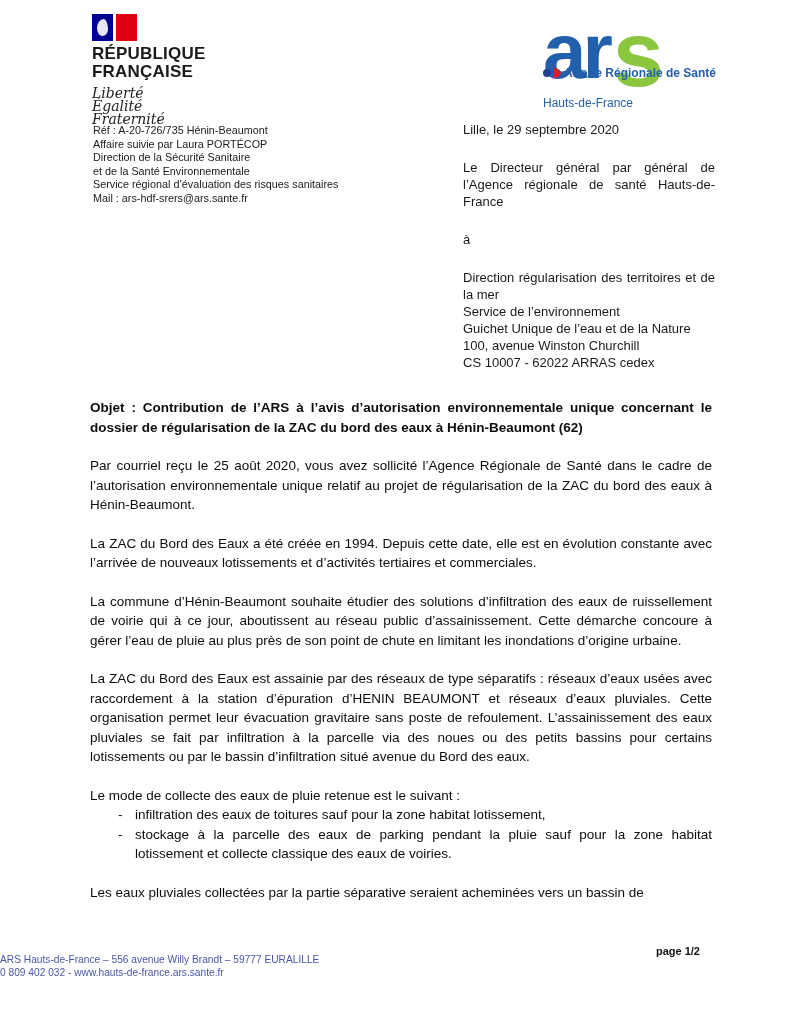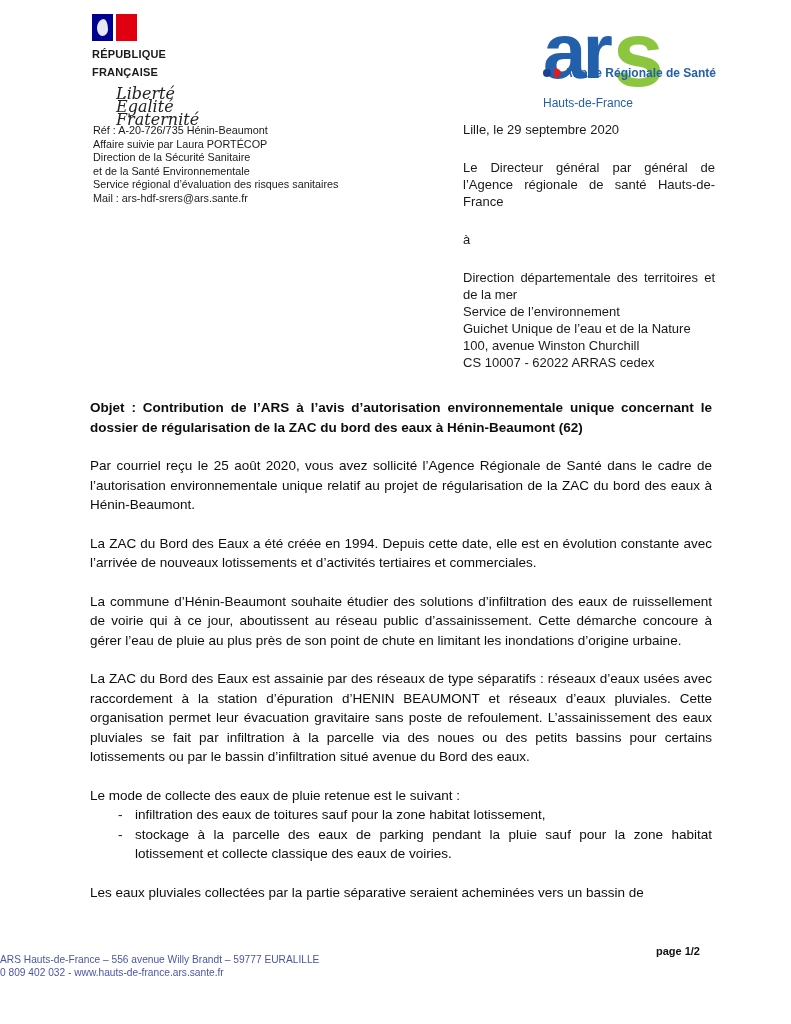--- a/index.html
+++ b/index.html
@@ -17,22 +17,22 @@
   
   .gov-logo { position: absolute; left: 92px; top: 14px; width: 200px; }
   .gov-flag { display: flex; gap: 3px; height: 27px; width: 46px; margin-bottom: 4px; }
   .gov-flag .band-blue { width: 21px; background: #000091; position: relative; overflow: hidden; }
   .gov-flag .band-blue::after {
     content: ""; position: absolute; left: 5px; top: 5px; width: 11px; height: 17px;
     background: #ffffff; border-radius: 60% 40% 50% 50% / 55% 60% 40% 45%;
     opacity: .9;
   }
   .gov-flag .band-red { width: 21px; background: #E1000F; }
-  .gov-name { font-weight: bold; font-size: 11px; line-height: 18px; letter-spacing: .2px; color: #1a1a1a; }
-  .gov-motto { margin-top: 6px; font-family: "DejaVu Serif", serif; font-style: italic; font-size: 16px; line-height: 13px; color: #222; margin-left: 24px; }
+  .gov-name { font-weight: bold; font-size: 17px; line-height: 18px; letter-spacing: .2px; color: #1a1a1a; }
+  .gov-motto { margin-top: 6px; font-family: "DejaVu Serif", serif; font-style: italic; font-size: 14px; line-height: 13px; color: #222; }
 
   
   .ars-logo { position: absolute; left: 543px; top: 8px; width: 210px; height: 100px; }
   .ars-letters { position: absolute; left: 0; top: -14px; font-weight: bold; letter-spacing: -4px; }
   .ars-letters .ar { font-size: 78px; color: #2360ab; }
   .ars-letters .s { font-size: 92px; color: #8cc63f; font-weight: 600; position: relative; top: 8px; left: 4px; }
   .ars-sub { position: absolute; left: 0; top: 58px; white-space: nowrap; }
   .ars-sub-row { display: flex; align-items: center; gap: 3px; }
   .ars-dot { width: 8px; height: 8px; border-radius: 50%; background: #1d3f94; display: inline-block; }
   .ars-crescent { width: 7px; height: 10px; background: #d61f26; border-radius: 0 100% 100% 0 / 0 50% 50% 0; display: inline-block; }
@@ -104,21 +104,21 @@
     <div>et de la Santé Environnementale</div>
     <div>Service régional d’évaluation des risques sanitaires</div>
     <div>Mail : ars-hdf-srers@ars.sante.fr</div>
   </div>
 
   <div class="right-col">
     <div class="place-date"><span>Lille, le </span><span class="date">29 septembre 2020</span></div>
     <div class="sender">Le Directeur général par général de l’Agence régionale de santé Hauts-de-France</div>
     <div class="to-label">à</div>
     <div class="recipient">
-      <div>Direction départementale des territoires et de la mer</div>
+      <div>Direction régularisation des territoires et de la mer</div>
       <div>Service de l’environnement</div>
       <div>Guichet Unique de l’eau et de la Nature</div>
       <div>100, avenue Winston Churchill</div>
       <div>CS 10007 - 62022 ARRAS cedex</div>
     </div>
   </div>
 
   <div class="letter-body">
     <p class="subject">Objet : Contribution de l’ARS à l’avis d’autorisation environnementale unique concernant le dossier de régularisation de la ZAC du bord des eaux à Hénin-Beaumont (62)</p>
     <p>Par courriel reçu le 25 août 2020, vous avez sollicité l’Agence Régionale de Santé dans le cadre de l’autorisation environnementale unique relatif au projet de régularisation de la ZAC du bord des eaux à Hénin-Beaumont.</p>

